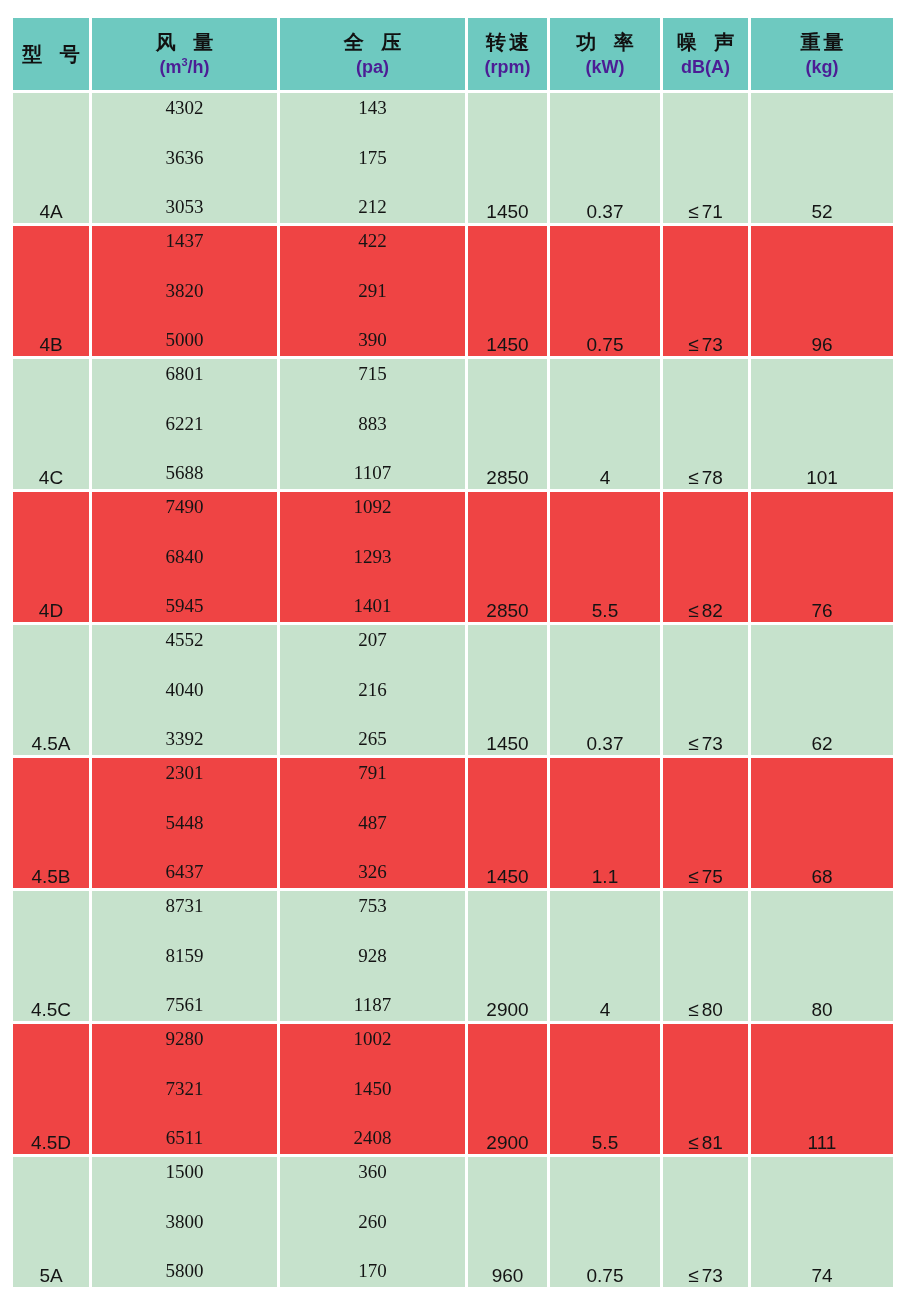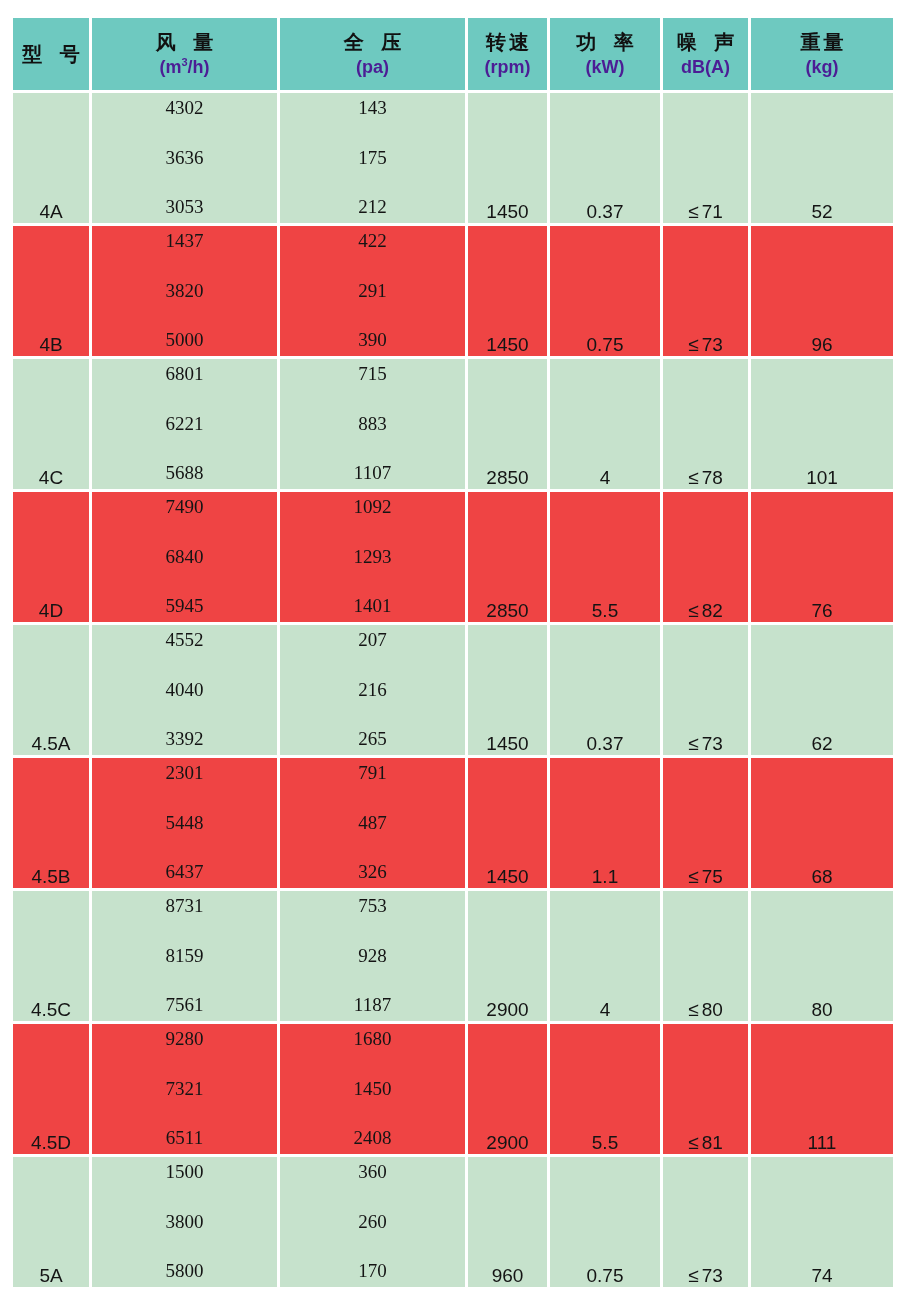--- a/index.html
+++ b/index.html
@@ -471,21 +471,21 @@
           </td>
           <td>
             <div class="stack">
               <span>9280</span>
               <span>7321</span>
               <span>6511</span>
             </div>
           </td>
           <td>
             <div class="stack">
-              <span>1680</span>
+              <span>1002</span>
               <span>1450</span>
               <span>2408</span>
             </div>
           </td>
           <td>
             <div class="single-val">
               <span>2900</span>
             </div>
           </td>
           <td>

